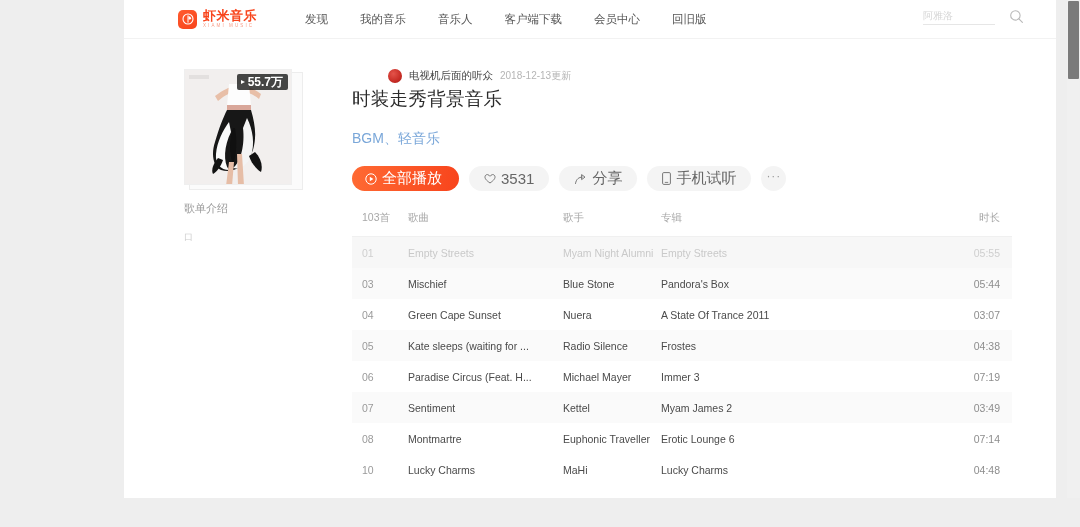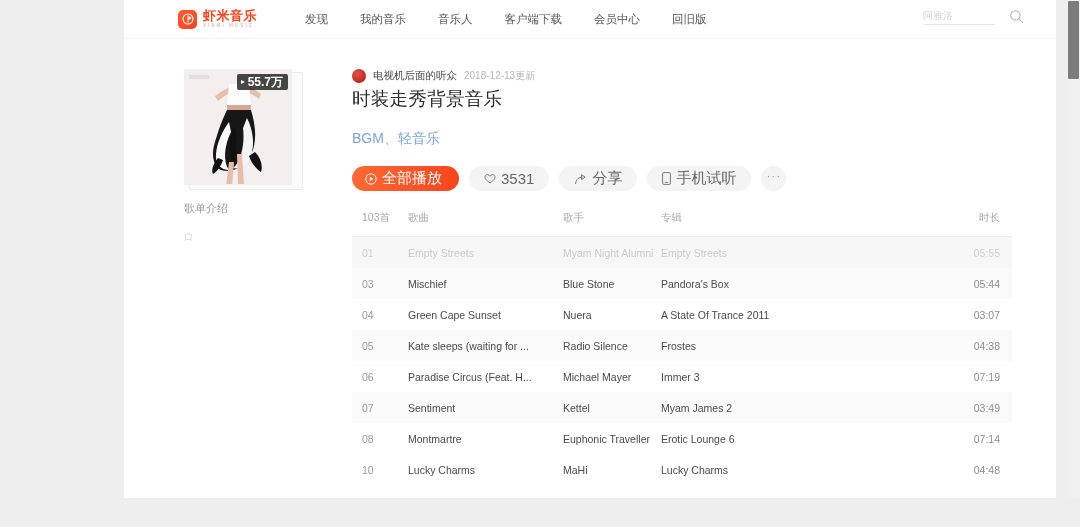--- a/index.html
+++ b/index.html
@@ -181,20 +181,21 @@
 
   .right-col {
     flex: 1;
     margin-left: 22px;
     padding-right: 44px;
   }
   .meta-row {
     display: flex;
     align-items: center;
     gap: 7px;
+    margin-left: 36px;
   }
   .avatar {
     width: 14px;
     height: 14px;
     border-radius: 50%;
     background: radial-gradient(circle at 38% 34%, #e4534a 0%, #c62b24 62%, #9e1a16 100%);
     flex: none;
     cursor: pointer;
   }
   .author {

